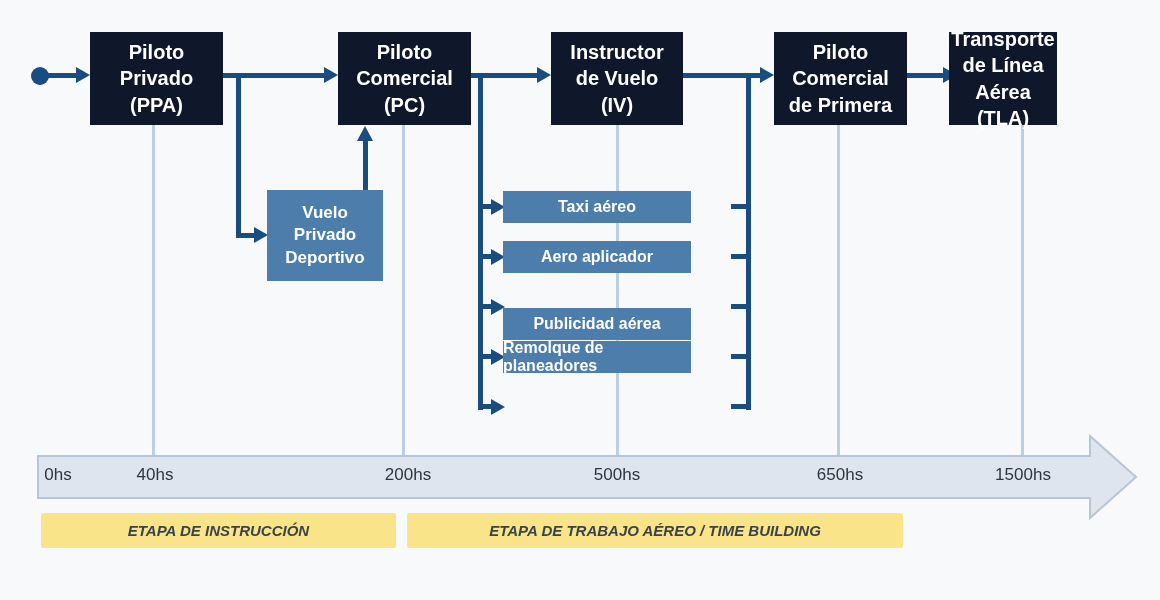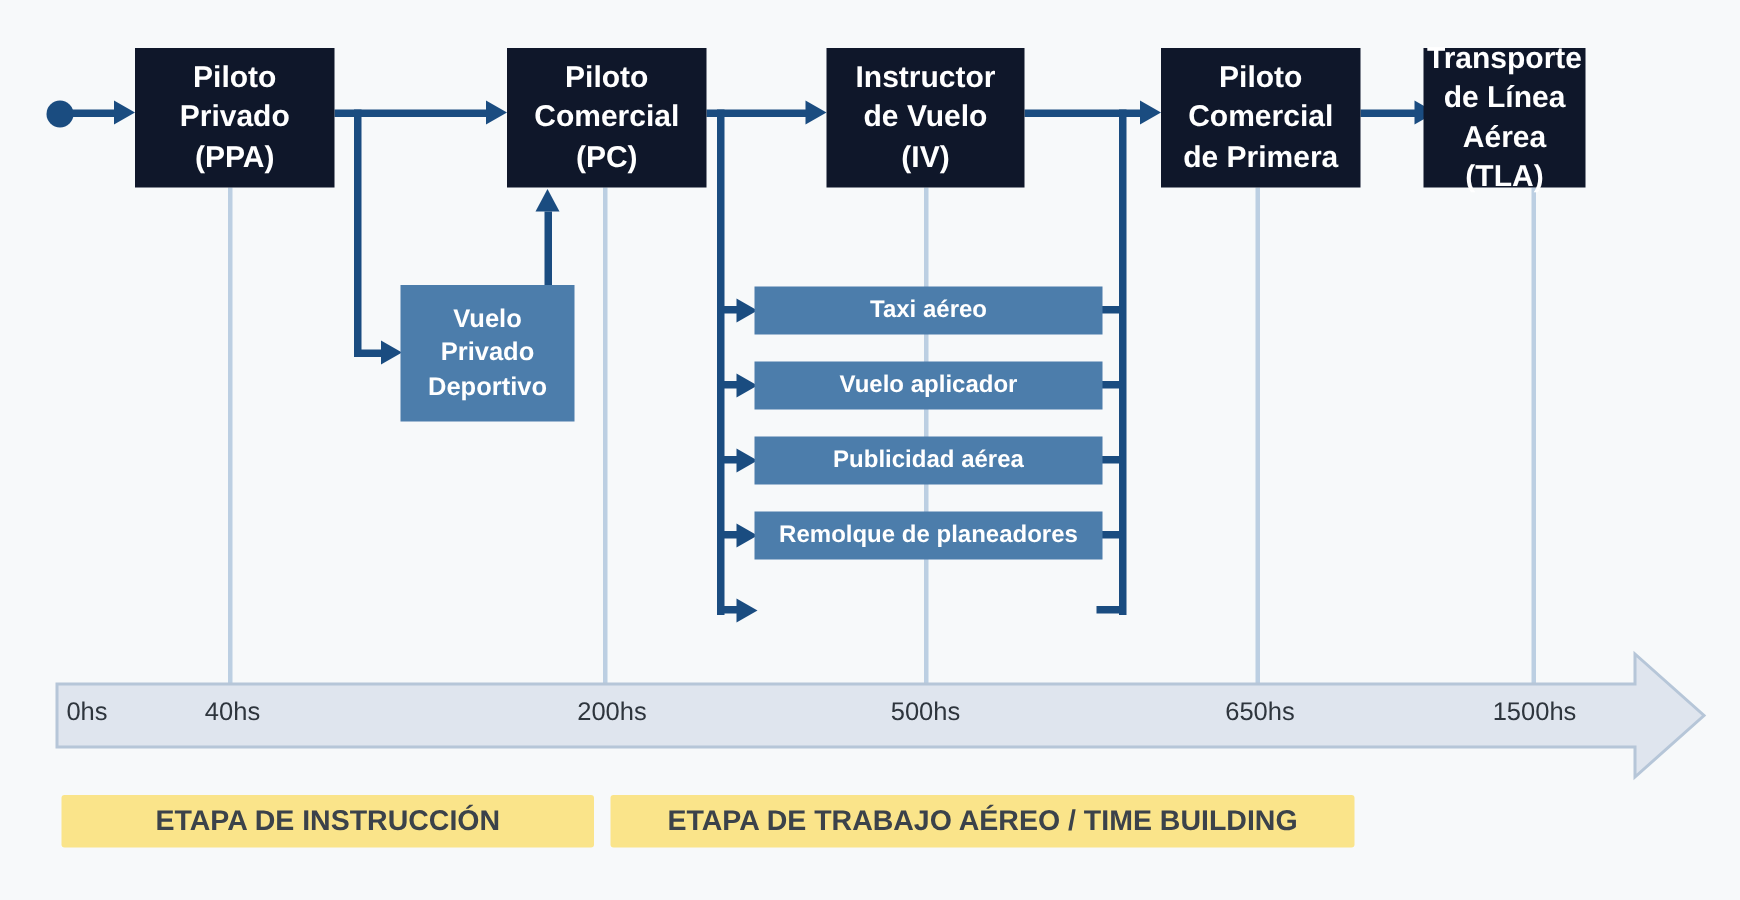--- a/index.html
+++ b/index.html
@@ -22,21 +22,21 @@
     text-align:center;font-weight:bold;font-size:20px;line-height:1.32;
     white-space:pre-line;z-index:2;
   }
   .branch-box{
     position:absolute;background:#4C7DAB;color:#fff;
     display:flex;align-items:center;justify-content:center;
     text-align:center;font-weight:bold;font-size:17px;line-height:1.32;
     white-space:pre-line;z-index:2;
   }
   .job-box{
-    position:absolute;left:503px;width:232px;height:32px;
+    position:absolute;left:503px;width:188px;height:32px;
     background:#4C7DAB;color:#fff;
     display:flex;align-items:center;justify-content:center;
     font-weight:bold;font-size:16px;z-index:2;
   }
   
   .hline,.vline{position:absolute;background:#1A4C80;z-index:1;}
   .hline{height:5px;}
   .vline{width:5px;}
   .arr-right{
     position:absolute;width:0;height:0;z-index:1;
@@ -55,24 +55,24 @@
   
   .guide{position:absolute;width:3px;top:125px;height:331px;background:#BCCFE2;z-index:0;}
   
   .timeline-svg{position:absolute;left:0;top:0;z-index:1;}
   .hour-label{
     position:absolute;top:465px;transform:translateX(-50%);
     font-weight:normal;font-size:17px;color:#2E353D;z-index:3;white-space:nowrap;
   }
   
   .phase{
-    position:absolute;top:530px;height:35px;background:#FAE48A;
+    position:absolute;top:513px;height:35px;background:#FAE48A;
     display:flex;align-items:center;justify-content:center;
-    font-weight:bold;font-size:19px;color:#3B424A;
-    border-radius:2px;z-index:2;white-space:nowrap;
+    font-weight:bold;font-size:15px;color:#3B424A;
+    border-radius:2px;z-index:2;white-space:nowrap;font-style:italic;
   }
 </style>
 </head>
 <body>
 
 <div class="canvas">
 
   <div class="guide" style="left:152px"></div>
   <div class="guide" style="left:402px"></div>
   <div class="guide" style="left:616px"></div>
@@ -135,22 +135,22 @@
 de Primera</div>
   <div class="stage-box" style="left:949px;width:108px">Transporte
 de Línea
 Aérea (TLA)</div>
 
   <div class="branch-box" style="left:267px;top:190px;width:116px;height:91px">Vuelo
 Privado
 Deportivo</div>
 
   <div class="job-box" style="top:191px">Taxi aéreo</div>
-  <div class="job-box" style="top:241px">Vuelo aplicador</div>
-  <div class="job-box" style="top:291px">Publicidad aérea</div>
+  <div class="job-box" style="top:241px">Aero aplicador</div>
+  <div class="job-box" style="top:308px">Publicidad aérea</div>
   <div class="job-box" style="top:341px">Remolque de planeadores</div>
 
   <svg class="timeline-svg" width="1160" height="600">
     <polygon points="38,456 1090,456 1090,436 1136,477 1090,518 1090,498 38,498" fill="#DFE5EE" stroke="#B6C6D8" stroke-width="2"></polygon>
   </svg>
 
   <div class="hour-label" style="left:58px">0hs</div>
   <div class="hour-label" style="left:155px">40hs</div>
   <div class="hour-label" style="left:408px">200hs</div>
   <div class="hour-label" style="left:617px">500hs</div>

